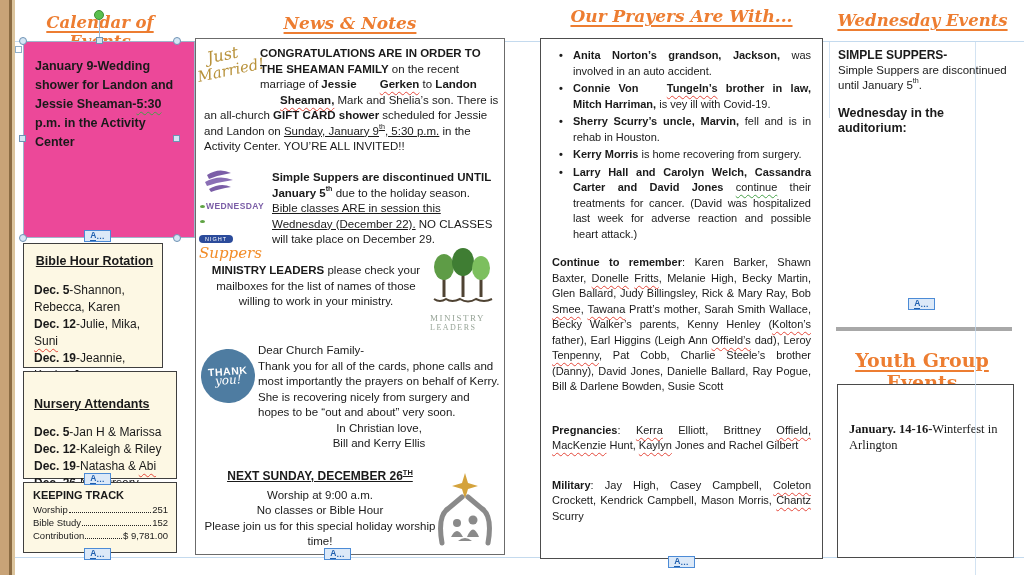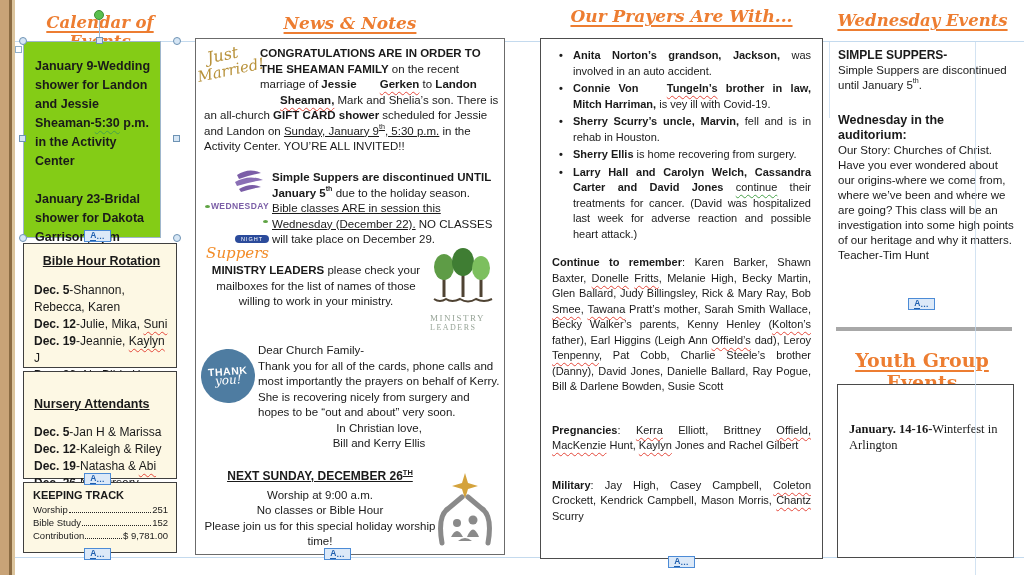--- a/index.html
+++ b/index.html
@@ -17,24 +17,24 @@
   .guide.v { width:1px; z-index:3; opacity:.75; }
   
   .col-heading { position:absolute; text-align:center; color:#ED7D31;
     font-family:"DejaVu Serif", serif; font-weight:bold; font-style:italic;
     font-size:16.5px; text-decoration:underline; text-decoration-thickness:1.5px;
     text-underline-offset:3px; z-index:2; }
   
   .panel { position:absolute; z-index:2; }
   .cream-box { background:#FDF8E4; border:1.6px solid #3f3f3f; }
   
-  #cal-box { left:23px; top:41px; width:138px; height:197px; background:#84cc16;
+  #cal-box { left:23px; top:41px; width:172px; height:197px; background:#ec4899;
     border:1px solid #9FB6CC; padding:15px 9px 0 11px; font-size:12.5px; line-height:19px; }
   #cal-box .evt { margin-bottom:19px; }
-  #bible-box { left:23px; top:243px; width:154px; height:125px; padding:9px 7px 0 10px; font-size:12px; line-height:17px; }
+  #bible-box { left:23px; top:243px; width:140px; height:125px; padding:9px 7px 0 10px; font-size:12px; line-height:17px; }
   #bible-box .box-title { text-align:center; font-weight:bold; text-decoration:underline; font-size:12.5px; margin-bottom:12px; }
   #nursery-box { left:23px; top:371px; width:154px; height:108px; padding:24px 7px 0 10px; font-size:12px; line-height:17px; }
   #nursery-box .box-title { font-weight:bold; text-decoration:underline; font-size:12.5px; margin-bottom:11px; }
   #keeping-box { left:23px; top:482px; width:154px; height:71px; padding:6px 8px 0 9px; }
   #keeping-box .box-title { font-weight:bold; font-size:11px; margin-bottom:2px; }
   .kt-row { display:flex; align-items:baseline; font-size:9.5px; line-height:13px; }
   .kt-dots { flex:1; border-bottom:1.6px dotted #222; margin:0 1px 2px 1px; }
   
   .hc { position:absolute; width:8px; height:8px; border-radius:50%; background:#D6E6F5; border:1px solid #6E93B4; z-index:6; }
   .hs { position:absolute; width:7px; height:7px; background:#D6E6F5; border:1px solid #6E93B4; z-index:6; }
@@ -47,21 +47,21 @@
   .ovf .ovf-a { border-bottom:1px solid #1F5FAE; }
   
   #news-box { left:195px; top:38px; width:310px; height:517px; background:#fff; border:1px solid #6b6b6b; }
   #news-box .sect { position:absolute; font-size:11.5px; line-height:15.5px; }
   #jm-art { left:2px; top:8px; width:58px; height:58px; transform:rotate(-12deg);
     font-family:"DejaVu Serif", serif; font-style:italic; color:#B8923B; text-align:center; }
   #jm-art .jm1 { font-size:16px; line-height:16px; }
   #jm-art .jm2 { font-size:15px; line-height:17px; }
   #congrats { left:8px; top:7px; width:296px; }
   .float-spacer { float:left; width:56px; height:52px; }
-  #suppers-logo { left:3px; top:130px; width:70px; height:84px; text-align:right; }
+  #suppers-logo { left:3px; top:130px; width:70px; height:84px; text-align:left; }
   #suppers-logo .wedword { font-size:8.5px; font-weight:bold; color:#7B5EA7; letter-spacing:.4px; margin-top:1px; }
   #suppers-logo .nightpill { display:inline-block; background:#2B4B9B; color:#fff; font-size:5.5px; line-height:8px;
     padding:0 6px; border-radius:4px; letter-spacing:1px; margin-top:1px; }
   #suppers-logo .supword { font-family:"DejaVu Serif", serif; font-style:italic; font-size:15px; color:#F28C28; line-height:16px; }
   .leaf { display:inline-block; width:5px; height:3px; border-radius:50%; background:#5FA344; margin:0 1px; vertical-align:middle; }
   #suppers-text { left:76px; top:131px; width:226px; }
   #ministry-text { left:6px; top:224px; width:228px; text-align:center; }
   #ministry-logo { left:234px; top:208px; width:70px; height:96px; }
   #ministry-logo .cap { font-family:"Liberation Serif", serif; color:#98A598; letter-spacing:1.5px; }
   #ministry-logo .cap1 { font-size:9px; line-height:9px; }
@@ -79,21 +79,21 @@
   #prayers-box { left:540px; top:38px; width:283px; height:521px; background:#fff; border:1px solid #4d4d4d;
     padding:9px 11px 0 11px; font-size:11px; line-height:15.5px; text-align:justify; }
   .pb-li { position:relative; padding-left:21px; margin-bottom:2px; }
   .pb-li .blt { position:absolute; left:7px; font-weight:bold; }
   #remember { margin-top:13px; }
   #pregnancies { margin-top:28px; }
   #military { margin-top:24px; }
   
   #wed-text { left:838px; top:48px; width:176px; font-size:11.5px; line-height:15px; }
   #wed-text .bold-title { font-weight:bold; font-size:12px; }
-  #wed-text .p2t { margin-top:20px; font-size:12.5px; }
+  #wed-text .p2t { margin-top:13px; font-size:12.5px; }
   #divider { position:absolute; left:836px; top:327px; width:176px; height:4px; background:#A8A8A8; z-index:2; }
   #youth-heading { left:823px; top:349px; width:198px; font-style:normal; font-size:19px; }
   #youth-box { left:837px; top:384px; width:177px; height:174px; background:#fff; border:1.6px solid #4a4a4a;
     padding:36px 8px 0 11px; font-family:"Liberation Serif", serif; font-size:12.5px; line-height:16px; }
   
   .b { font-weight:bold; }
   .u { text-decoration:underline; }
   .sup { font-size:.62em; vertical-align:top; line-height:1; }
   .sq-red { text-decoration-line:underline; text-decoration-style:wavy; text-decoration-color:#E4483B;
     text-decoration-thickness:1px; text-underline-offset:2.5px; }
@@ -109,21 +109,20 @@
 
   <div class="guide h" style="left:15px;top:41px;width:1009px;"></div>
   <div class="guide h" style="left:15px;top:557px;width:1009px;"></div>
   <div class="guide v" style="left:975px;top:41px;height:534px;"></div>
   <div class="guide v" style="left:829px;top:42px;height:76px;"></div>
 
   <div class="col-heading" style="left:23px;top:13px;width:154px;">Calendar of Events</div>
 
   <div class="panel" id="cal-box">
     <div class="evt"><span class="b">January 9-Wedding shower for Landon and Jessie Sheaman-</span><span class="b sq-green">5:30</span><span class="b"> p.m. in the Activity Center</span></div>
-    <div class="evt"><span class="b">January 23-Bridal shower for Dakota Garrison, 2pm</span></div>
   </div>
 
   <div class="h-rotate" style="left:94px;top:10px;"></div>
   <div class="stem" style="left:99px;top:20px;height:17px;"></div>
   <div class="hc" style="left:19px;top:37px;"></div>
   <div class="hc" style="left:173px;top:37px;"></div>
   <div class="hc" style="left:19px;top:234px;"></div>
   <div class="hc" style="left:173px;top:234px;"></div>
   <div class="hs" style="left:96px;top:37px;"></div>
   <div class="hs" style="left:19px;top:135px;"></div>
@@ -249,38 +248,37 @@
     <span class="ovf-a">A</span>
       <span>…</span>
   </div>
 
   <div class="col-heading" style="left:540px;top:6px;width:283px;font-size:17px;">Our Prayers Are With...</div>
 
   <div class="panel" id="prayers-box">
     <div class="pb-li"><span class="blt">•</span><span><span class="b">Anita Norton’s grandson, Jackson,</span><span> was involved in an auto accident.</span></span></div>
     <div class="pb-li"><span class="blt">•</span><span><span class="b">Connie Von </span><span class="b sq-red">Tungeln’s</span><span class="b"> brother in law, Mitch Harriman,</span><span> is vey ill with Covid-19.</span></span></div>
     <div class="pb-li"><span class="blt">•</span><span><span class="b">Sherry Scurry’s uncle, Marvin,</span><span> fell and is in rehab in Houston.</span></span></div>
-    <div class="pb-li"><span class="blt">•</span><span><span class="b">Sherry Ellis</span><span> is home recovering from surgery.</span></span></div>
+    <div class="pb-li"><span class="blt">•</span><span><span class="b">Kerry Morris</span><span> is home recovering from surgery.</span></span></div>
     <div class="pb-li"><span class="blt">•</span><span><span class="b">Larry Hall and Carolyn Welch, Cassandra Carter and David Jones </span><span class="sq-green">continue</span><span> their treatments for cancer. (David was hospitalized last week for adverse reaction and possible heart attack.)</span></span></div>
     <div id="remember"><span class="b">Continue to remember</span><span>: Karen Barker, Shawn Baxter, </span><span class="sq-red">Donelle</span><span> </span><span class="sq-red">Fritts</span><span>, Melanie High, Becky Martin, Glen Ballard, Judy Billingsley, Rick &amp; Mary Ray, Bob </span><span class="sq-red">Smee</span><span>, </span><span class="sq-red">Tawana</span><span> Pratt’s mother, Sarah Smith Wallace, Becky Walker’s parents, Kenny Henley (</span><span class="sq-red">Kolton’s</span><span> father), Earl Higgins (Leigh Ann </span><span class="sq-red">Offield’s</span><span> dad), Leroy </span><span class="sq-red">Tenpenny</span><span>, Pat Cobb, Charlie Steele’s brother (Danny), David Jones, Danielle Ballard, Ray Pogue, Bill &amp; Darlene Bowden, Susie Scott</span></div>
     <div id="pregnancies"><span class="b">Pregnancies</span><span>: </span><span class="sq-red">Kerra</span><span> Elliott, Brittney </span><span class="sq-red">Offield,</span><span> </span><span class="sq-red">MacKenzie</span><span> Hunt, </span><span class="sq-red">Kaylyn</span><span> Jones and Rachel Gilbert</span></div>
     <div id="military"><span class="b">Military</span><span>: Jay High, Casey Campbell, </span><span class="sq-red">Coleton</span><span> Crockett, Kendrick Campbell, Mason Morris, </span><span class="sq-red">Chantz</span><span> Scurry</span></div>
   </div>
   <div class="ovf" style="left:668px;top:556px;">
     <span class="ovf-a">A</span>
       <span>…</span>
   </div>
 
   <div class="col-heading" style="left:830px;top:11px;width:185px;">Wednesday Events</div>
 
   <div class="panel" id="wed-text">
     <div class="bold-title">SIMPLE SUPPERS-</div>
     <div><span>Simple Suppers are discontinued until January 5</span><span class="sup">th</span><span>.</span></div>
     <div class="bold-title p2t">Wednesday in the auditorium:</div>
-    <div>Our Story: Churches of Christ. Have you ever wondered about our origins-where we come from, where we’ve been and where we are going? This class will be an investigation into some high points of our heritage and why it matters. Teacher-Tim Hunt</div>
   </div>
   <div class="ovf" style="left:908px;top:298px;">
     <span class="ovf-a">A</span>
       <span>…</span>
   </div>
 
   <div id="divider"></div>
 
   <div class="col-heading" id="youth-heading">Youth Group Events</div>
   <div class="panel" id="youth-box">

